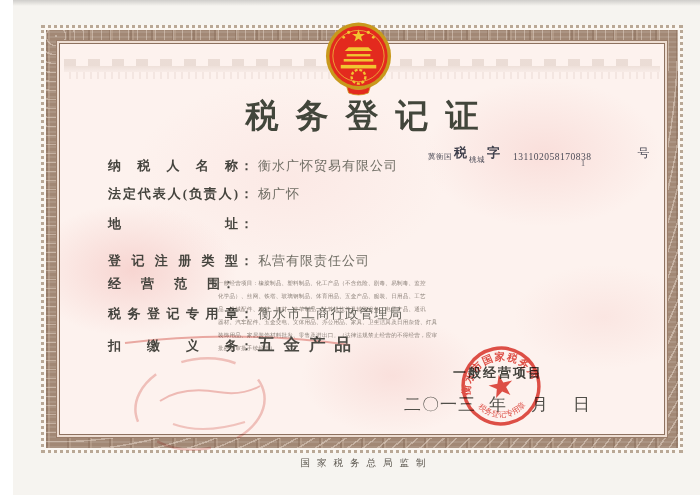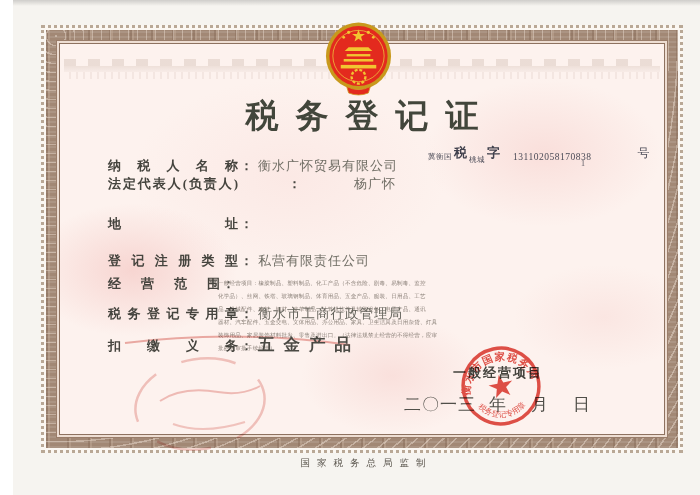--- a/index.html
+++ b/index.html
@@ -43,21 +43,21 @@
   .serial .suf{font-size:12px;margin-left:46px;}
   .serial-note{position:absolute;left:521px;top:115px;font-size:8px;color:#55555f;}
 
   
   .row{position:absolute;left:48px;display:flex;align-items:baseline;height:17px;}
   .row .lab{width:130px;font-size:13px;color:#45443e;font-weight:600;
     text-align:justify;text-align-last:justify;white-space:nowrap;}
   .row .lab.narrow{width:112px;}
   .row .colon{font-size:13px;color:#45443e;margin:0 5px 0 2px;font-weight:600;}
   .row .val{font-size:13px;color:#6f6d64;letter-spacing:1px;white-space:nowrap;}
-  .r1{top:113px;} .r2{top:131px;gap:48px;} .r3{top:171px;} .r4{top:208px;}
+  .r1{top:113px;} .r2{top:141px;} .r3{top:171px;} .r4{top:208px;}
   .r5{top:231px;} .r6{top:261px;z-index:3;} .r7{top:290px;z-index:3;}
   .r6 .val{font-size:13.5px;color:#65645c;}
   .r7 .val{font-size:16.5px;letter-spacing:9px;color:#4b4a44;font-weight:600;}
 
   .scope{position:absolute;left:158px;top:233px;width:330px;z-index:1;
     transform:scale(.68);transform-origin:top left;}
   .scope div{font-size:8.2px;line-height:19px;color:#8b8179;white-space:nowrap;letter-spacing:.3px;}
 
   
   .issuer{position:absolute;left:393px;top:320px;font-size:13px;letter-spacing:2px;

